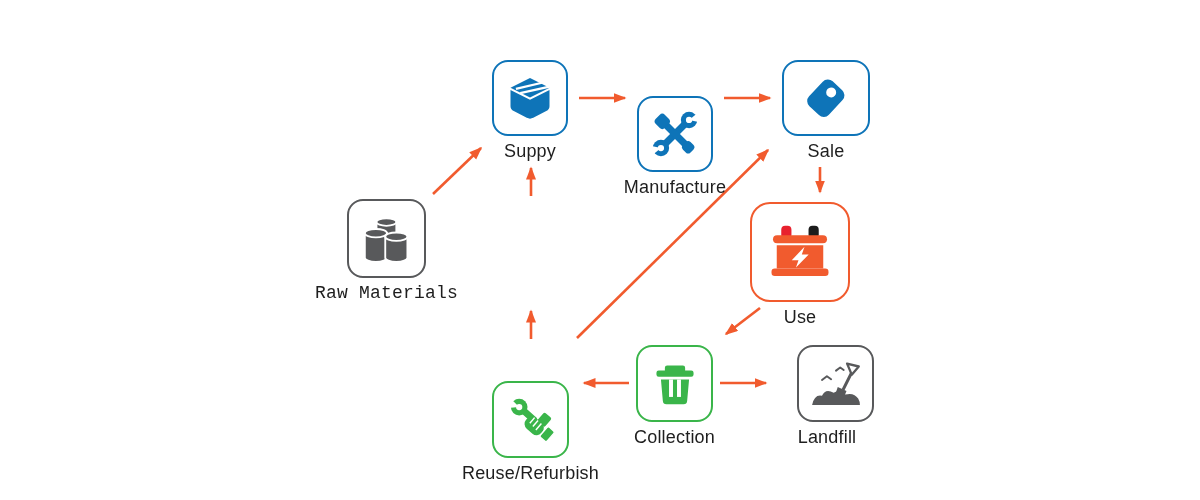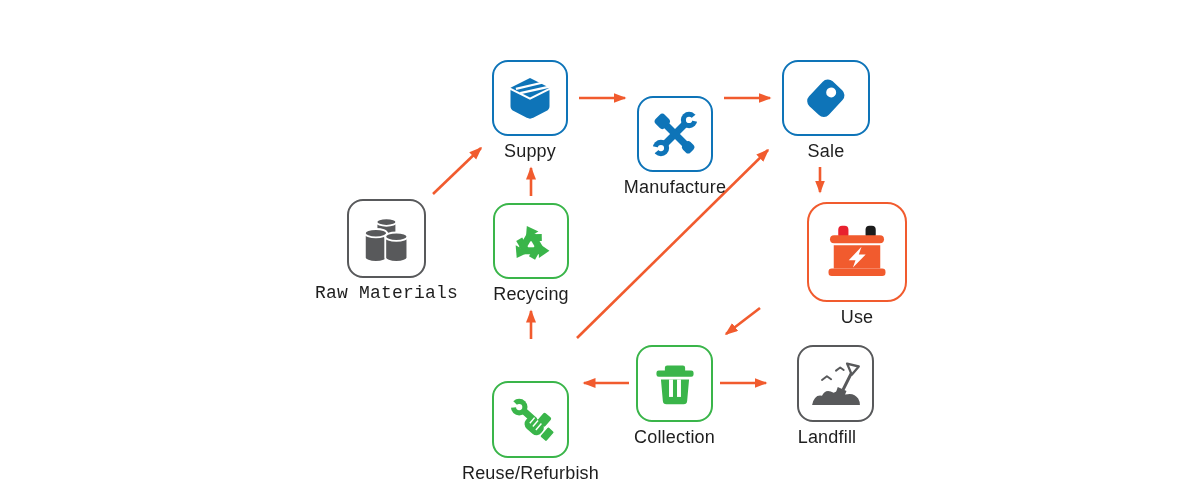--- a/index.html
+++ b/index.html
@@ -97,51 +97,34 @@
       <svg width="52" height="52" viewBox="0 0 48 48">
         <g transform="rotate(43 24 24)">
           <rect x="11.5" y="8.5" width="25" height="31.5" rx="6.5" fill="#0e74b8"></rect>
           <circle cx="24" cy="17" r="4.6" fill="#ffffff"></circle>
         </g>
       </svg>
     </div>
     <div class="node-label">Sale</div>
   </div>
 
-  <div class="node" style="left: 807px; top: 202px; width: 100px; height: 100px;">
+  <div class="node" style="left: 750px; top: 202px; width: 100px; height: 100px;">
     <div class="tile tile--orange">
       <svg width="72" height="72" viewBox="0 0 48 48">
         <rect x="11.5" y="6.5" width="6.8" height="8.5" rx="2.6" fill="#e8212e"></rect>
         <rect x="29.7" y="6.5" width="6.8" height="8.5" rx="2.6" fill="#1c1c1c"></rect>
         <rect x="6" y="12.8" width="36" height="5.4" rx="2.7" fill="#f15b2e"></rect>
         <rect x="8.5" y="19.5" width="31" height="15.5" fill="#f15b2e"></rect>
         <rect x="5" y="35" width="38" height="5" rx="2.2" fill="#f15b2e"></rect>
         <path d="M27,20.5 L18.5,29.5 L23,29.5 L21.3,34.3 L29.8,25.6 L25.2,25.6 Z" fill="#ffffff"></path>
       </svg>
     </div>
     <div class="node-label">Use</div>
   </div>
 
-  <div class="node" style="left: 493px; top: 203px; width: 76px; height: 76px;">
-    <div class="tile tile--green">
-      <svg width="54" height="54" viewBox="0 0 48 48">
-        <defs>
-          <g id="rc-arm" fill="#3ab54a">
-            <rect x="17.5" y="29.6" width="13.8" height="6.2"></rect>
-            <rect x="13.6" y="21.6" width="6.2" height="12.4" transform="rotate(-31 16.7 27.8)"></rect>
-            <path d="M31,26.2 L40.4,32.7 L31,39.2 Z"></path>
-          </g>
-        </defs>
-        <use href="#rc-arm"></use>
-        <use href="#rc-arm" transform="rotate(120 24 27.5)"></use>
-        <use href="#rc-arm" transform="rotate(240 24 27.5)"></use>
-      </svg>
-    </div>
-    <div class="node-label">Recycing</div>
-  </div>
 
   <div class="node" style="left: 492px; top: 346px; width: 77px; height: 77px; margin-top: 35px;">
     <div class="tile tile--green">
       <svg width="54" height="54" viewBox="0 0 48 48">
         <line x1="16" y1="14.5" x2="30" y2="27" stroke="#3ab54a" stroke-width="6" stroke-linecap="round"></line>
         <circle cx="13.5" cy="12.5" r="7.4" fill="#3ab54a"></circle>
         <circle cx="13.5" cy="12.5" r="2.8" fill="#ffffff"></circle>
         <path d="M13.5,12.5 L3.5,2.5 L1.5,13.5 Z" fill="#ffffff"></path>
         <g transform="rotate(41 36 23.5)">
           <rect x="31" y="18" width="10" height="11.5" rx="2.2" fill="#3ab54a" stroke="#ffffff" stroke-width="1.2"></rect>

